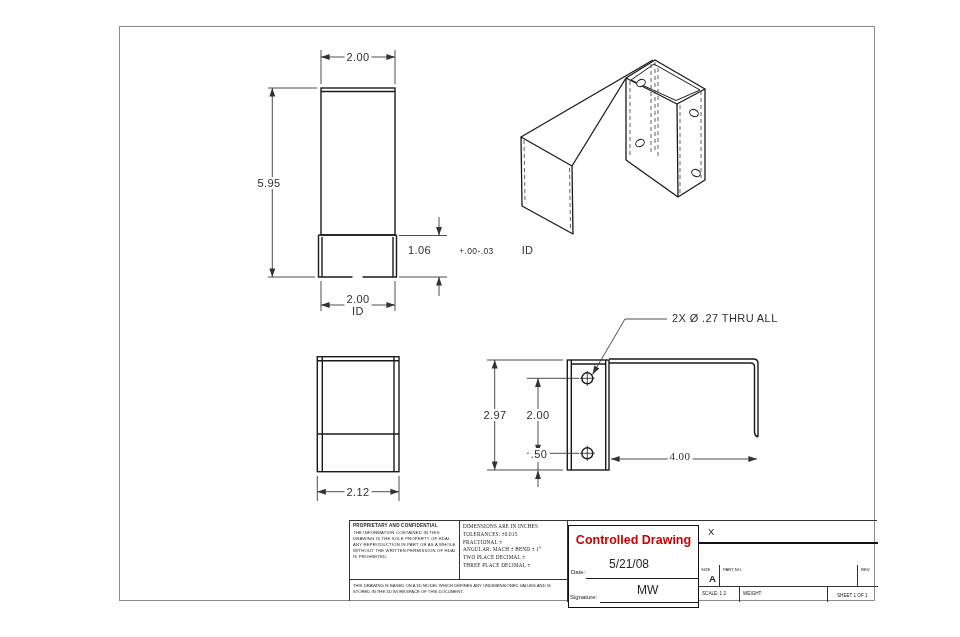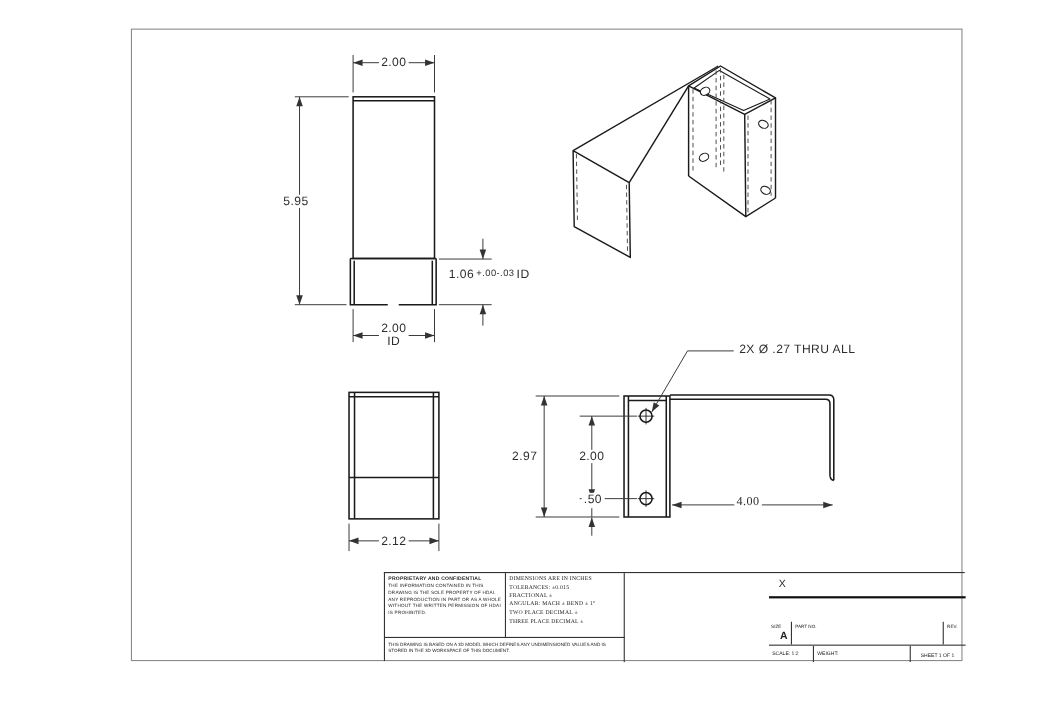--- a/index.html
+++ b/index.html
@@ -15,21 +15,21 @@
   
   #drawing-svg { left:0; top:0; width:960px; height:637px; z-index:1; }
 
   
   .dim { position:absolute; z-index:2; background:#fff; color:#2e2e2e;
          font-size:11px; letter-spacing:.4px; padding:0 2px; white-space:nowrap;
          transform:translate(-50%,-50%); }
   .dim-left { transform:none; }
   .tolstack { display:inline-flex; flex-direction:row; font-size:8.5px;
               line-height:1.05; vertical-align:middle; margin:0 2px; }
-  .dimrow { display:inline-flex; align-items:flex-start; }
+  .dimrow { display:inline-flex; align-items:flex-end;gap:26px; }
 
   #material-note { left:644px; top:499px; font-size:12.5px; color:#3c3c3c;
                    letter-spacing:.6px; z-index:2; }
 
   
   #title-block { left:330px; top:520px; width:528px; height:81px;
                  border-top:1px solid #333; border-left:1px solid #333;
                  z-index:3; color:#222; }
   .cell { position:absolute; overflow:hidden; }
   #tb-prop { left:0; top:0; width:110px; height:59px; border-right:1px solid #333;
@@ -194,21 +194,21 @@
     <span>ID</span>
   </div>
 
   <div class="dim" style="left:339px; top:305px; text-align:center;">
     <div>2.00</div>
     <div>ID</div>
   </div>
 
   <div class="dim" style="left:339px; top:491.7px;">2.12</div>
 
-  <div class="dim" style="left:458px; top:415px;text-align:center;">2.97</div>
+  <div class="dim" style="left:476px; top:415px;text-align:center;">2.97</div>
   <div class="dim" style="left:519px; top:415px;">2.00</div>
   <div class="dim" style="left:520px; top:454px;">.50</div>
   <div class="dim" style="left:661px; top:456px;font-family:Liberation Serif, serif;">4.00</div>
   <div class="dim dim-left" style="left:651px; top:312px;">2X  Ø .27 THRU ALL</div>
 
 
   <div id="title-block" class="abs">
 
     <div id="tb-prop" class="cell">
       <div class="hd">PROPRIETARY AND CONFIDENTIAL</div>
@@ -219,20 +219,29 @@
       <div>DIMENSIONS ARE IN INCHES</div>
       <div>TOLERANCES: ±0.015</div>
       <div>FRACTIONAL ±</div>
       <div>ANGULAR: MACH ±   BEND ± 1°</div>
       <div>TWO PLACE DECIMAL    ±</div>
       <div>THREE PLACE DECIMAL  ±</div>
     </div>
 
     <div id="tb-fine" class="cell">THIS DRAWING IS BASED ON A 3D MODEL WHICH DEFINES ANY UNDIMENSIONED VALUES AND IS STORED IN THE 3D WORKSPACE OF THIS DOCUMENT.</div>
 
+    <div id="stamp-box" class="cell">
+      <div id="stamp-title" style="color:#cc0000;">Controlled Drawing</div>
+      <div class="stamp-label" style="left:2px; top:43px;">Date:</div>
+      <div class="stamp-value" style="left:40px; top:31px;">5/21/08</div>
+      <div class="stamp-line" style="left:17px; top:52px; width:112px;"></div>
+      <div class="stamp-label" style="left:1px; top:68px;">Signature:</div>
+      <div class="stamp-value" style="left:68px; top:57px;">MW</div>
+      <div class="stamp-line" style="left:31px; top:76px; width:98px;"></div>
+    </div>
 
     <div id="tb-right" class="cell">
       <div id="row-x" class="cell">
         <div id="x-mark">X</div>
       </div>
       <div id="row-meta" class="cell">
         <div id="cell-size">
           <div class="meta-label" style="left:2px; top:2px;">SIZE</div>
           <div id="size-value">A</div>
         </div>

